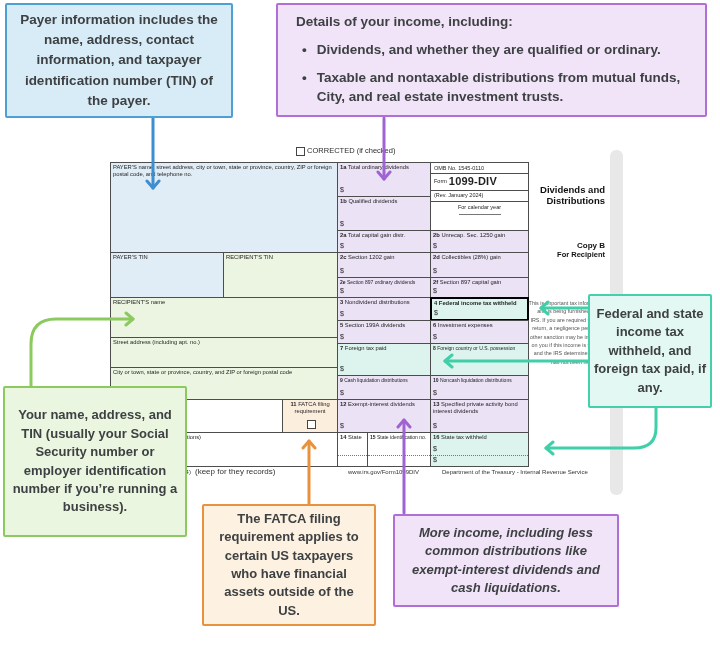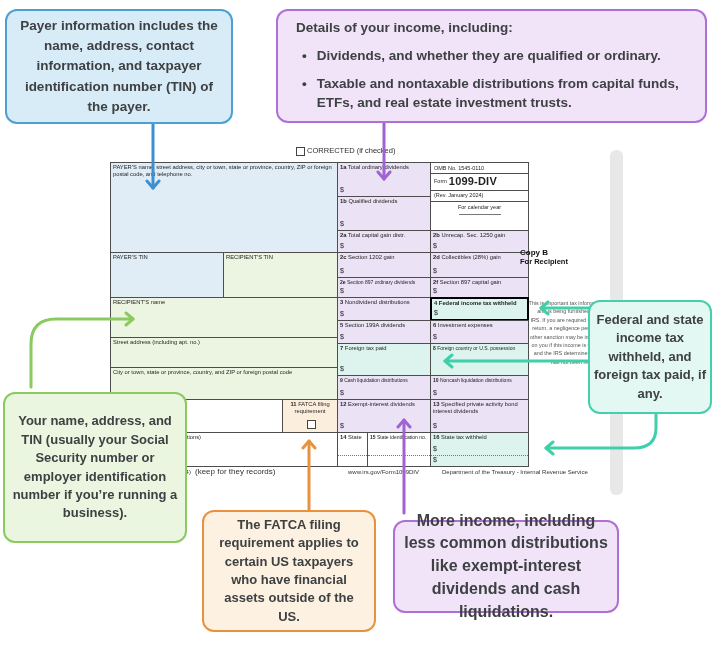--- a/index.html
+++ b/index.html
@@ -1,28 +1,28 @@
 <!DOCTYPE html>
 <html><head>
 <meta charset="utf-8">
 <style>
   html,body{margin:0;padding:0;background:#fff;}
   .canvas{position:relative;width:720px;height:646px;background:#fff;overflow:hidden;
           font-family:"Liberation Sans",sans-serif;}
   
-  .callout{position:absolute;box-sizing:border-box;border-radius:12px;
+  .callout{position:absolute;box-sizing:border-box;border-radius:2px;
            display:flex;align-items:center;justify-content:center;
-           font-weight:bold;color:#3e4143;text-align:center;z-index:30;margin-top:6px;}
+           font-weight:bold;color:#3e4143;text-align:center;z-index:30;}
   .co-blue  {left:5px;  top:3px;   width:228px;height:115px;background:#d8ecf8;border:2px solid #4e9fd4;font-size:13.5px;line-height:1.5;padding:6px 10px;}
   .co-purpT {left:276px;top:3px;   width:431px;height:114px;background:#f1e4f8;border:2px solid #b06fd6;font-size:13.5px;line-height:1.4;
              flex-direction:column;align-items:flex-start;justify-content:center;text-align:left;padding:8px 18px;}
   .co-teal  {left:588px;top:294px; width:124px;height:114px;background:#e3f8f2;border:2px solid #45cfad;font-size:13px;line-height:1.42;padding:12px 4px;}
   .co-green {left:3px;  top:386px; width:184px;height:151px;background:#eaf6e0;border:2px solid #8cc95f;font-size:13px;line-height:1.42;padding:6px 6px;}
   .co-orange{left:202px;top:504px; width:174px;height:122px;background:#fdf1e1;border:2px solid #e8923e;font-size:13px;line-height:1.42;padding:6px 8px;}
-  .co-purpB {left:393px;top:514px; width:226px;height:93px; background:#f1e4f8;border:2px solid #b06fd6;font-size:16px;line-height:1.42;padding:8px 8px;}
+  .co-purpB {left:393px;top:514px; width:226px;height:93px; background:#f1e4f8;border:2px solid #b06fd6;font-size:13px;line-height:1.42;padding:8px 8px;font-style:italic;}
   .co-purpT .intro{margin-bottom:9px;}
   .co-purpT .bullet{display:flex;margin-bottom:9px;}
   .co-purpT .bullet::before{content:"•";margin:0 10px 0 6px;}
   
   .connectors{position:absolute;left:0;top:0;z-index:20;pointer-events:none;}
   
   .scroll-strip{position:absolute;left:610px;top:150px;width:13px;height:345px;background:#e8e8e8;border-radius:6px;z-index:1;}
   .fc{position:absolute;box-sizing:border-box;border:1px solid #4d4d4d;font-size:5.8px;color:#1f1f1f;line-height:1.25;z-index:2;}
   .f-blue{background:#e1edf6;} .f-green{background:#ecf5e2;} .f-lav{background:#ebe2f6;}
   .f-teal{background:#ddf3ed;} .f-org{background:#fceedd;} .f-white{background:#fff;}
@@ -32,21 +32,21 @@
   .fc.hl{border:2px solid #000;}
   .tight .lbl{font-size:5px;white-space:nowrap;overflow:hidden;}
   .cbx{display:inline-block;width:7px;height:7px;border:1px solid #444;background:#fff;vertical-align:middle;}
   .corrected{position:absolute;left:296px;top:146px;font-size:7.5px;color:#2d2d2d;z-index:2;}
   .omb-r{border-bottom:1px solid #4d4d4d;padding:1.5px 3px;font-size:5.5px;}
   .omb-form{display:flex;align-items:center;border-bottom:1px solid #4d4d4d;padding:1px 3px;}
   .omb-form .big{font-size:11px;font-weight:bold;letter-spacing:0.2px;margin-left:2px;}
   .omb-cal{padding:2px 3px;font-size:5.5px;text-align:center;}
   .omb-cal .blank{margin:4px auto 0;width:42px;border-bottom:1px solid #777;}
   .ttl{position:absolute;left:520px;top:184px;width:85px;text-align:right;font-weight:bold;font-size:9.5px;line-height:1.2;color:#111;z-index:2;}
-  .copyb{position:absolute;left:520px;top:248px;width:85px;font-weight:bold;color:#111;z-index:2;}
+  .copyb{position:absolute;left:520px;top:241px;width:85px;text-align:right;font-weight:bold;color:#111;z-index:2;}
   .copyb .l1{font-size:8px;} .copyb .l2{font-size:7.5px;}
   .fineprint{position:absolute;left:527px;top:299px;width:78px;font-size:5.4px;line-height:1.55;text-align:right;color:#555;z-index:2;}
   .footer{position:absolute;font-size:6px;color:#333;z-index:2;white-space:nowrap;}
   .dotline{position:absolute;left:0;right:0;border-top:1px dotted #777;}
   .s1{position:absolute;left:2px;top:12px;font-size:7px;}
 </style>
 </head>
 <body>
 
 <div class="canvas">
@@ -175,20 +175,21 @@
     <div class="lbl"><span class="num">13</span> <span>Specified private activity bond interest dividends</span></div>
     <div class="dollar">$</div>
   </div>
   <div class="fc f-teal" style="left:430px;top:432px;width:99px;height:35px">
     <div class="lbl"><span class="num">16</span> <span>State tax withheld</span></div>
     <div class="s1">$</div>
     <div class="dotline" style="top:22px"></div>
     <div class="dollar">$</div>
   </div>
 
+  <div class="ttl">Dividends and Distributions</div>
   <div class="copyb">
     <div class="l1">Copy B</div>
     <div class="l2">For Recipient</div>
   </div>
   <div class="fineprint">This is important tax information and is being furnished to the IRS. If you are required to file a return, a negligence penalty or other sanction may be imposed on you if this income is taxable and the IRS determines that it has not been reported.</div>
 
   <div class="footer" style="left:112px;top:469px">Form 1099-DIV (Rev. 1-2024)</div>
   <div class="footer" style="left:195px;top:467px;font-size:8px">(keep for they records)</div>
   <div class="footer" style="left:348px;top:469px">www.irs.gov/Form1099DIV</div>
   <div class="footer" style="left:442px;top:469px">Department of the Treasury - Internal Revenue Service</div>
@@ -226,21 +227,21 @@
   <div class="callout co-blue">
     <span>Payer information includes the name, address, contact information, and taxpayer identification number (TIN) of the payer.</span>
   </div>
 
   <div class="callout co-purpT">
     <div class="intro">Details of your income, including:</div>
     <div class="bullet">
         <span>Dividends, and whether they are qualified or ordinary.</span>
       </div>
     <div class="bullet" style="margin-bottom:0">
-        <span>Taxable and nontaxable distributions from capital funds, ETFs, and real estate investment trusts.</span>
+        <span>Taxable and nontaxable distributions from mutual funds, City, and real estate investment trusts.</span>
       </div>
   </div>
 
   <div class="callout co-teal">
     <span>Federal and state income tax withheld, and foreign tax paid, if any.</span>
   </div>
 
   <div class="callout co-green">
     <span>Your name, address, and TIN (usually your Social Security number or employer identification number if you’re running a business).</span>
   </div>

